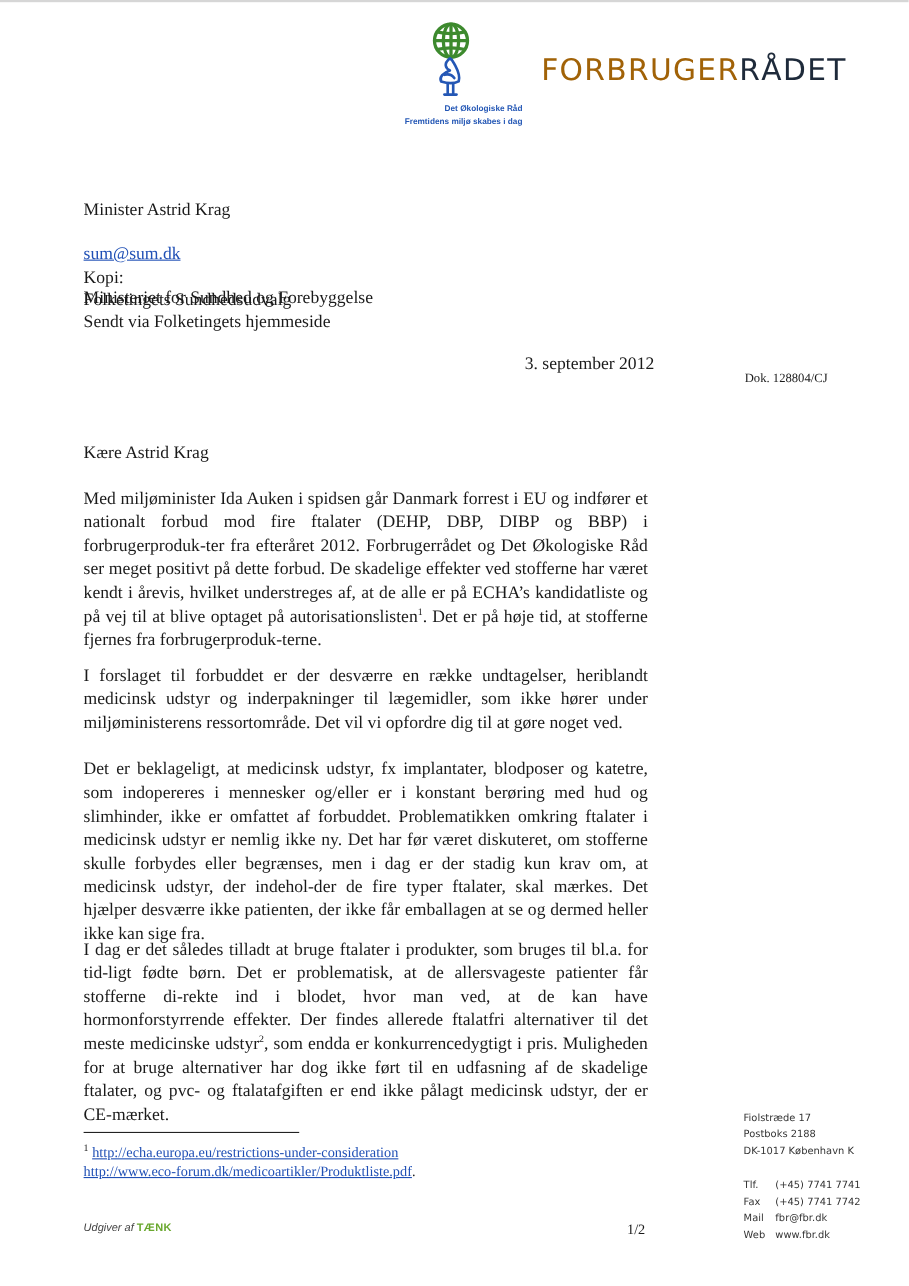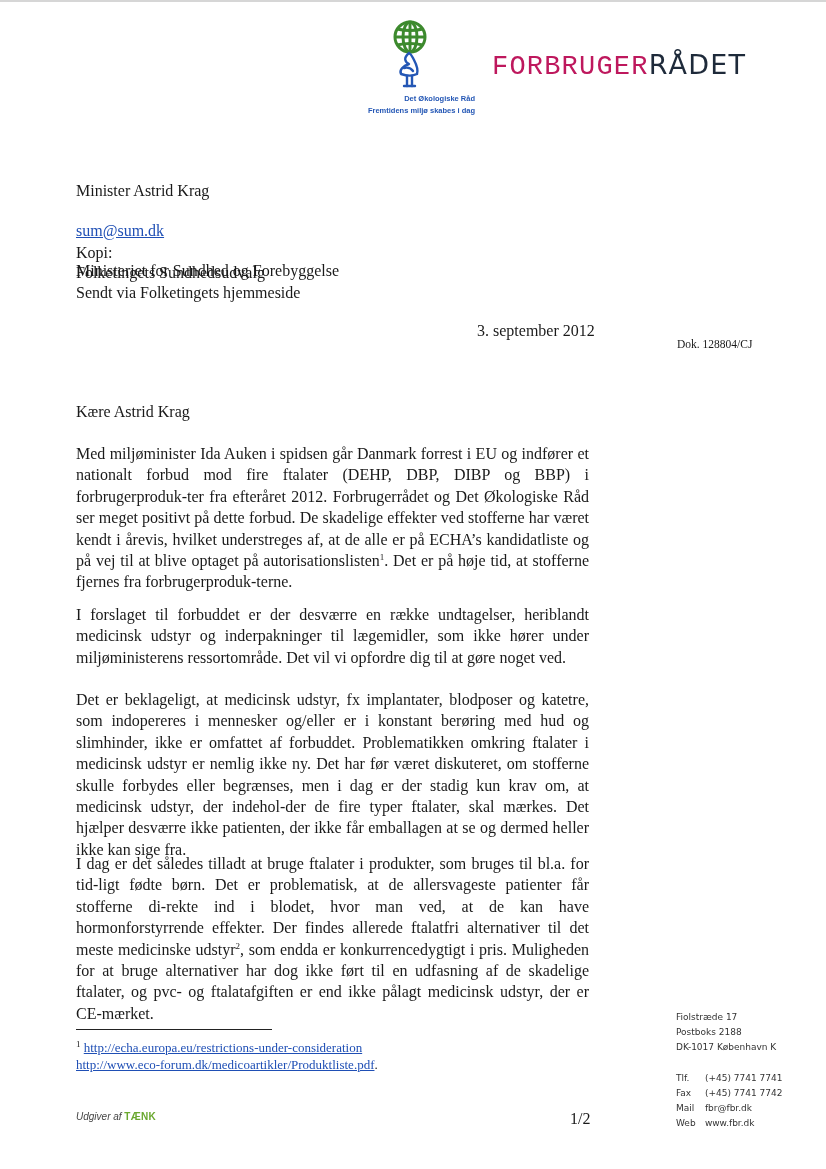--- a/index.html
+++ b/index.html
@@ -4,21 +4,21 @@
   <style>
     html, body { margin: 0; padding: 0; background: #ffffff; }
     body { width: 826px; height: 1169px; position: relative; overflow: hidden; font-family: "Liberation Serif", "DejaVu Serif", serif; color: #1a1a1a; }
     .topline { position: absolute; left: 0; top: 0; width: 826px; height: 2px; background: #d6d6d6; }
 
     .eco-logo { position: absolute; left: 345px; top: 18px; width: 130px; text-align: right; }
     .eco-logo svg { display: block; margin: 0 auto; }
     .eco-name { font-family: "Liberation Sans", sans-serif; font-size: 7.5px; font-weight: bold; color: #2457b5; line-height: 10px; margin-top: 2px; }
 
     .fbr-logo { position: absolute; left: 492px; top: 48px; font-family: "DejaVu Sans", sans-serif; font-size: 27px; letter-spacing: 1.2px; line-height: 34px; white-space: nowrap; }
-    .fbr-green { color: #be185d; font-family: Liberation Mono, monospace; }
+    .fbr-green { color: #a16207; }
     .fbr-dark { color: #1e2a3a; }
 
     .addr { position: absolute; left: 76px; top: 161px; font-size: 16px; line-height: 20px; }
     .addr div { white-space: nowrap; margin-top: 20px; }
     a.link { color: #1f4fb5; text-decoration: underline; }
 
     .kopi { position: absolute; left: 76px; top: 243px; font-size: 16px; line-height: 20px; }
     .dok { position: absolute; left: 677px; top: 302px; font-size: 11.5px; margin-top: 36px; }
     .date { position: absolute; left: 477px; top: 322px; font-size: 16px; }
 
@@ -34,21 +34,21 @@
     .fn-rule { position: absolute; left: 76px; top: 1029px; width: 196px; height: 1px; background: #222; }
     .footnotes { position: absolute; left: 76px; top: 1039px; width: 520px; font-size: 13px; line-height: 17px; }
     .footnotes div { white-space: nowrap; }
 
     .contact { position: absolute; left: 676px; top: 1010px; font-family: "DejaVu Sans", sans-serif; font-size: 9px; line-height: 15.2px; color: #333; }
     .contact .gap { height: 15px; }
     .contact .lbl { display: inline-block; width: 26px; }
 
     .publisher { position: absolute; left: 76px; top: 1111px; font-family: "Liberation Sans", sans-serif; font-size: 10px; font-style: italic; color: #444; }
     .publisher .tank { font-style: normal; font-weight: bold; color: #6aa82f; letter-spacing: 0.3px; }
-    .pageno { position: absolute; left: 570px; top: 1110px; font-size: 16px; }
+    .pageno { position: absolute; left: 570px; top: 1110px; font-size: 13px; }
   </style>
 </head>
 <body>
 
 <div class="topline"></div>
 
 <div class="eco-logo">
   <svg width="50" height="74" viewBox="0 0 50 74">
     <g fill="none" stroke="#3d8a2e" stroke-width="3">
       <circle cx="25" cy="19" r="15"></circle>

